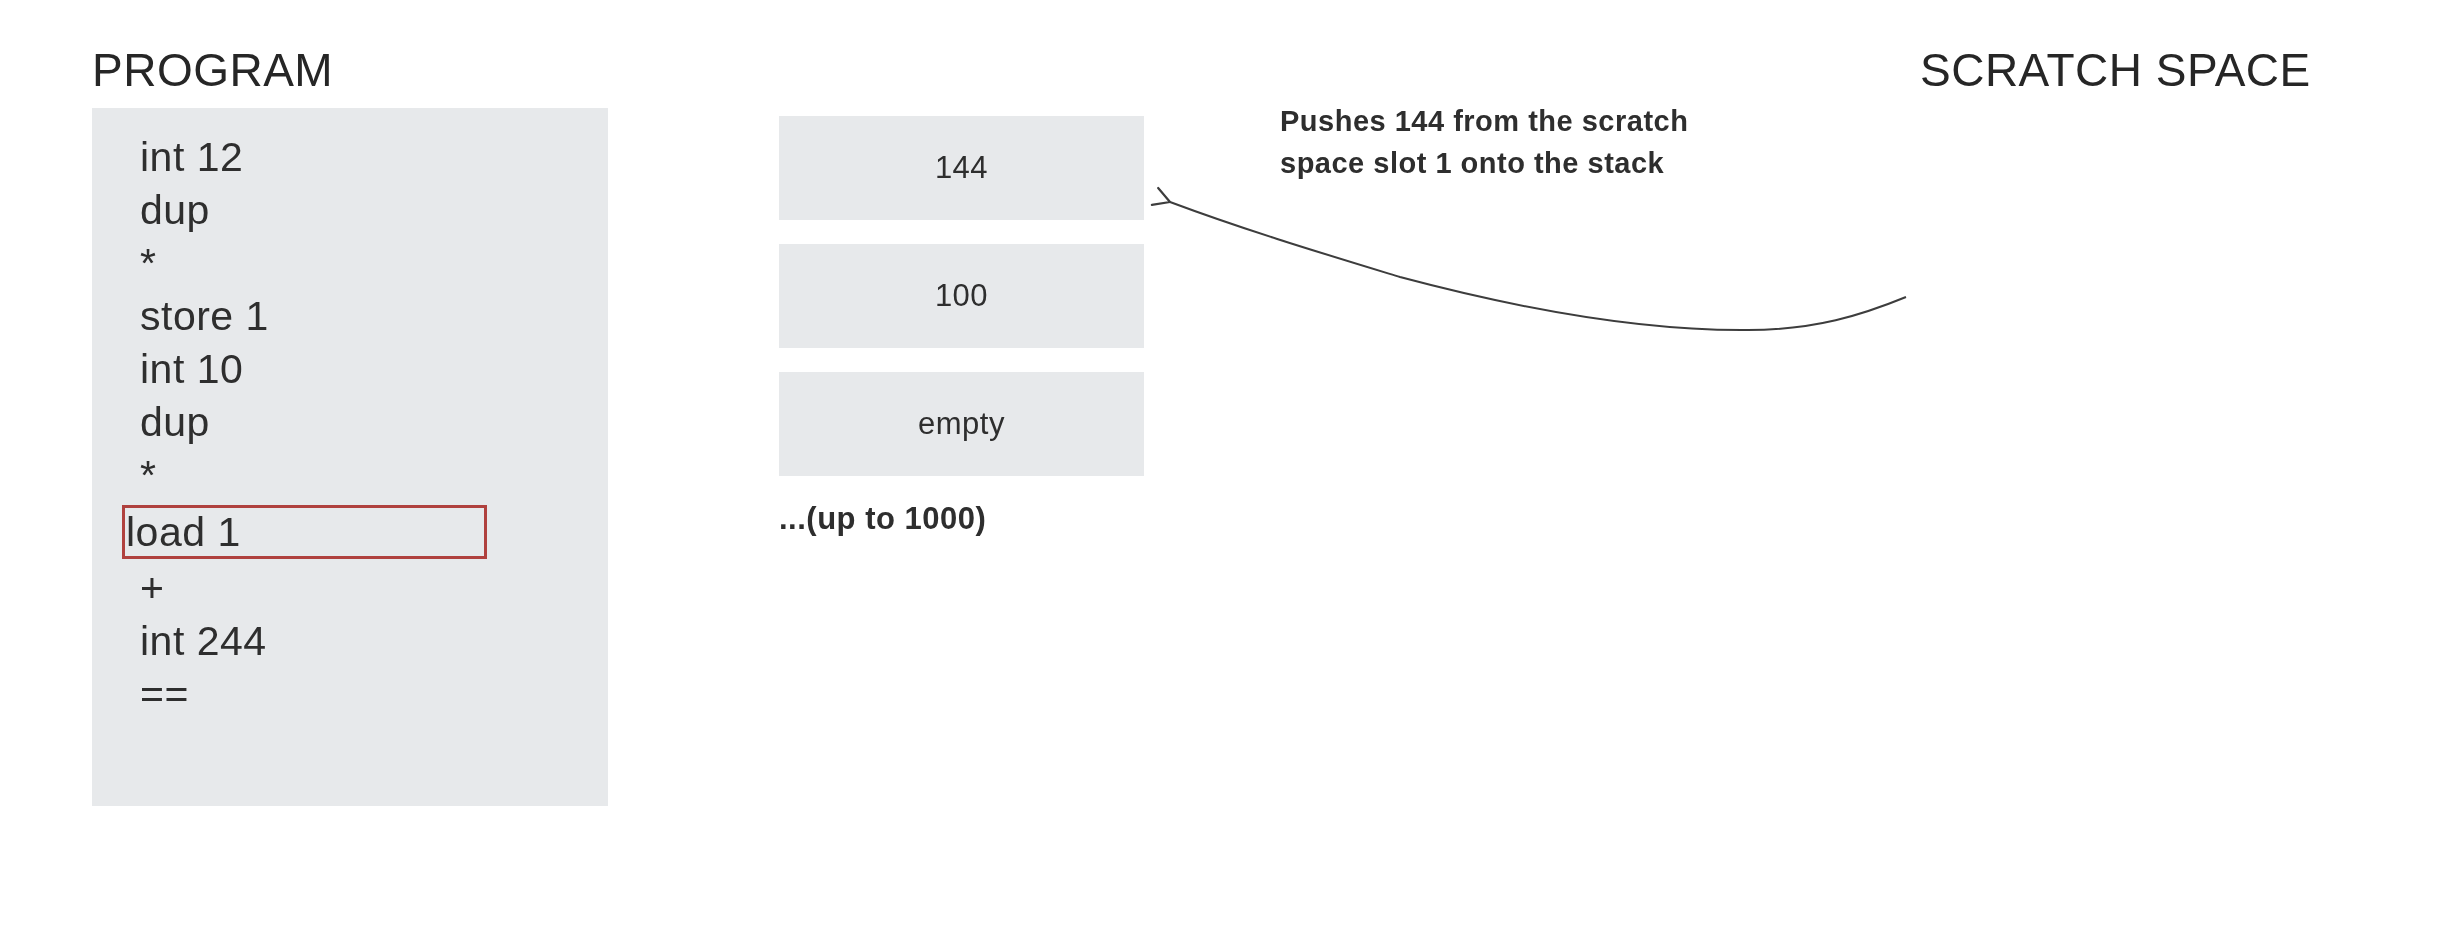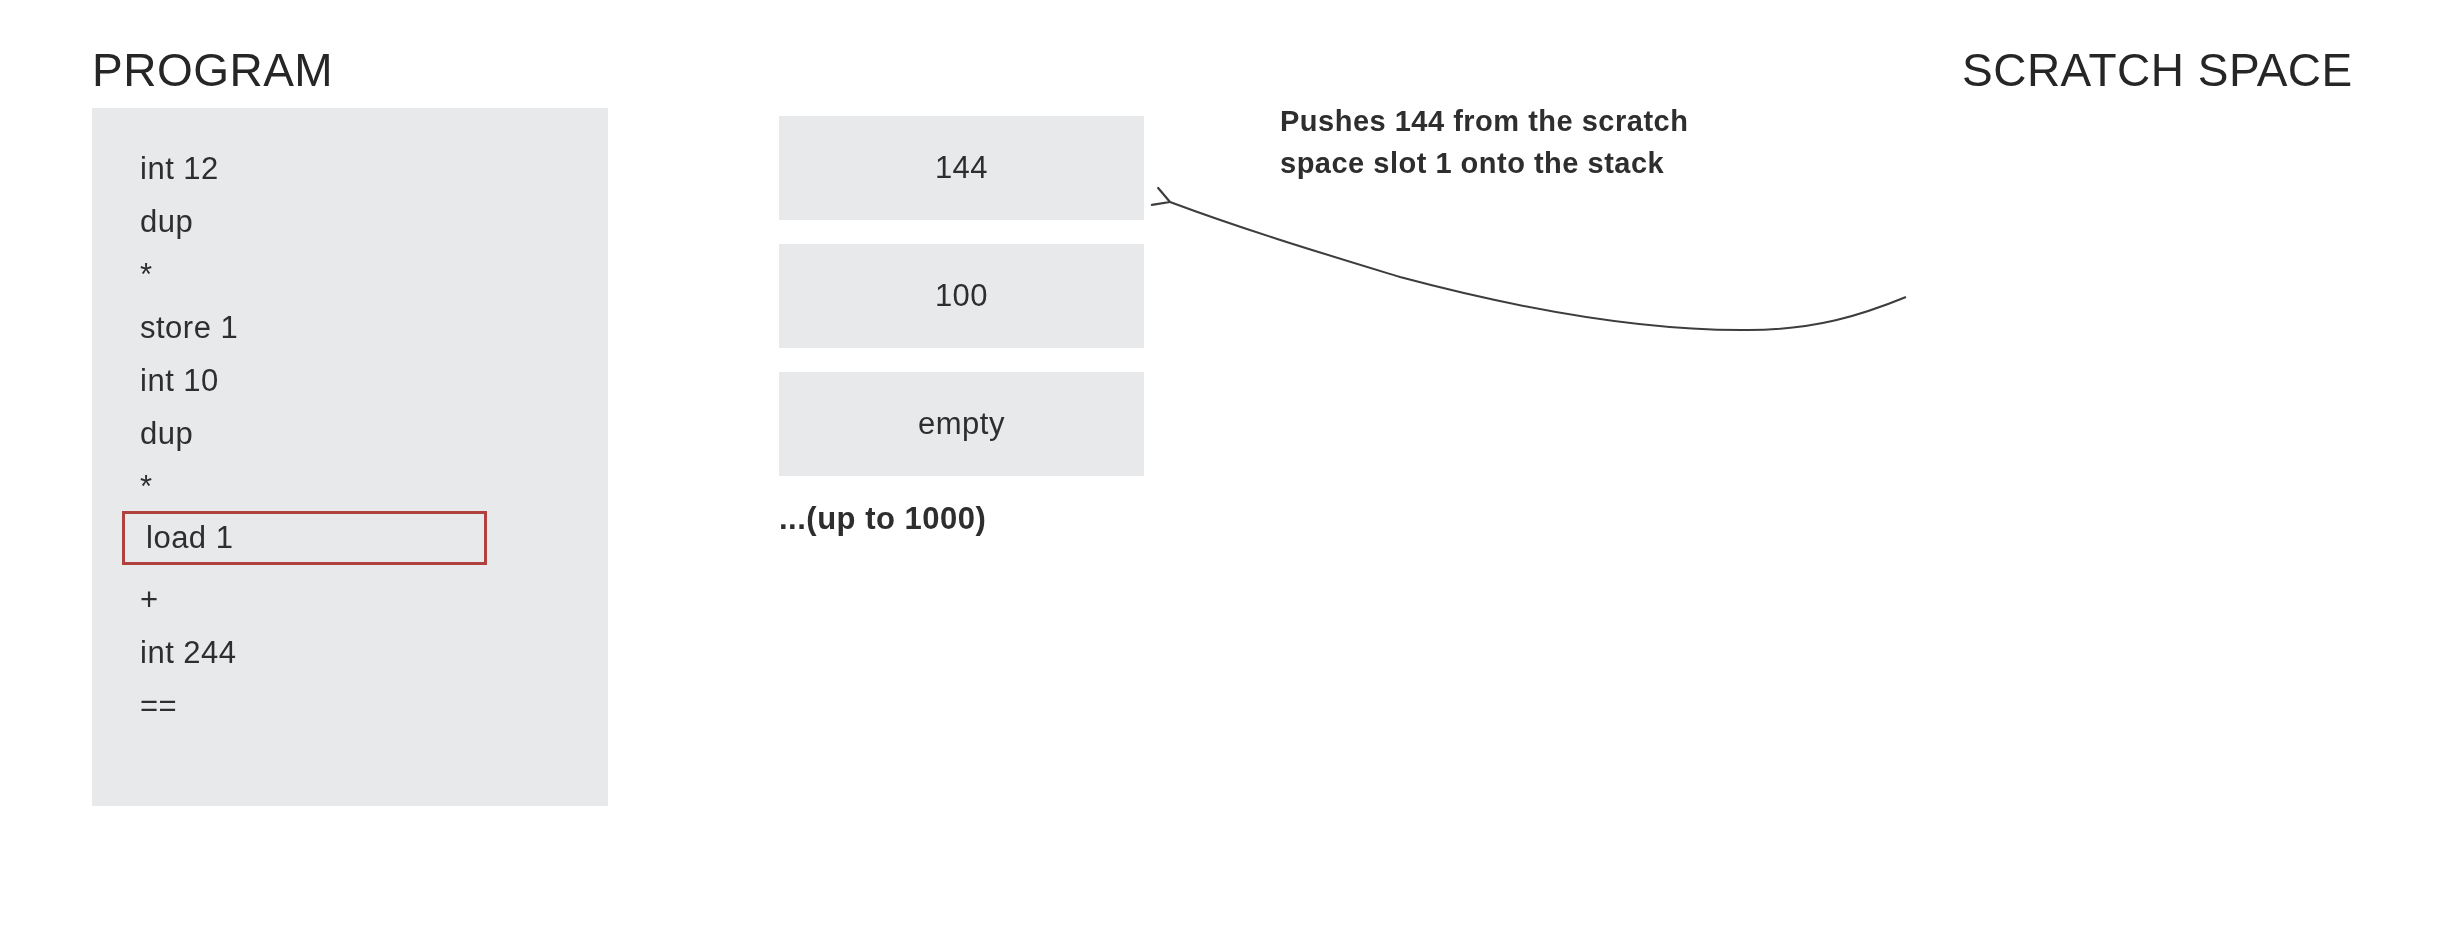--- a/index.html
+++ b/index.html
@@ -26,45 +26,45 @@
     font-size:46px;
     font-weight:500;
     letter-spacing:0.5px;
     color:var(--heading);
     text-align:left;
     line-height:54px;
     white-space:nowrap;
   }
   .heading.program{left:92px;width:516px;}
   .heading.stack{left:779px;width:365px;}
-  .heading.scratch{left:1920px;width:367px;margin-left:42px;}
+  .heading.scratch{left:1920px;width:367px;}
 
   
   .program-box{
     position:absolute;
     left:92px;top:108px;
     width:516px;height:698px;
     background:var(--box-fill);
   }
   .program-list{padding:26px 0 0 48px;}
   .prog-row{
     height:53px;
     display:flex;
-    align-items:flex-end;
-    font-size:31px;
+    align-items:flex-start;
+    font-size:41px;
     letter-spacing:0.5px;
     color:var(--text);
   }
   .prog-row.hl{height:60px;}
   .hl-box{
     margin-left:-18px;
     width:365px;height:54px;
     border:3px solid var(--hl);
     display:flex;align-items:center;
-    padding-left:21px;
+    padding-left:1px;
   }
 
   
   .slot-col{position:absolute;top:116px;}
   .slot-col.stack{left:779px;width:365px;}
   .slot-col.scratch{left:1920px;width:367px;}
   .slot{
     height:104px;
     margin-bottom:24px;
     background:var(--box-fill);

